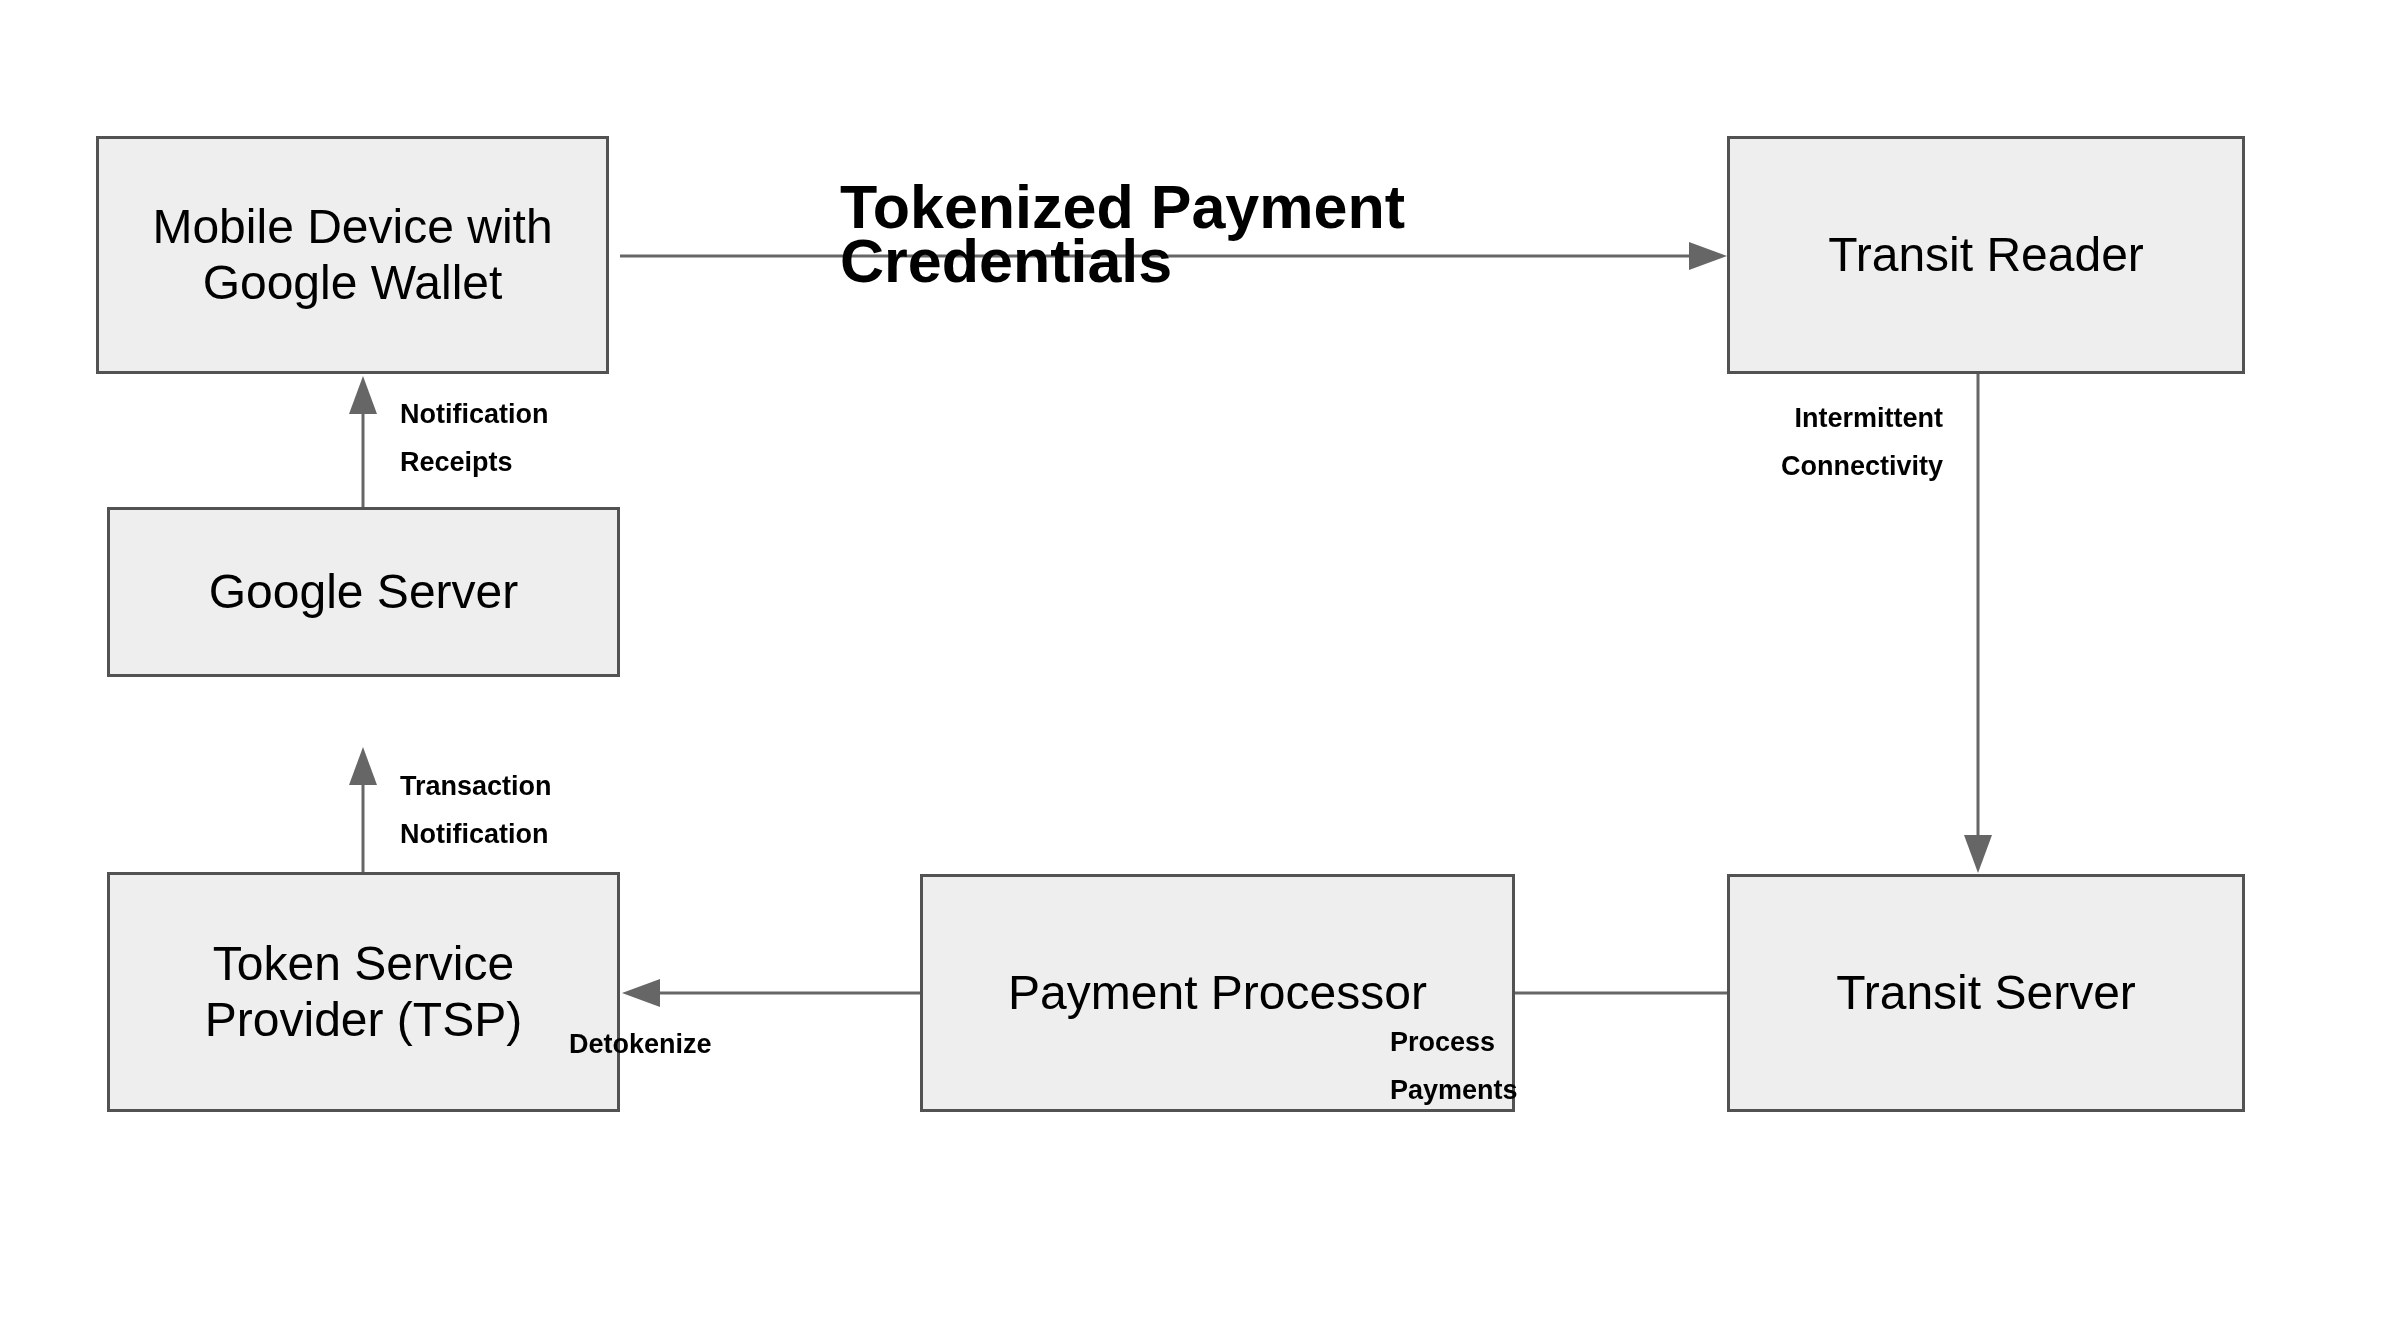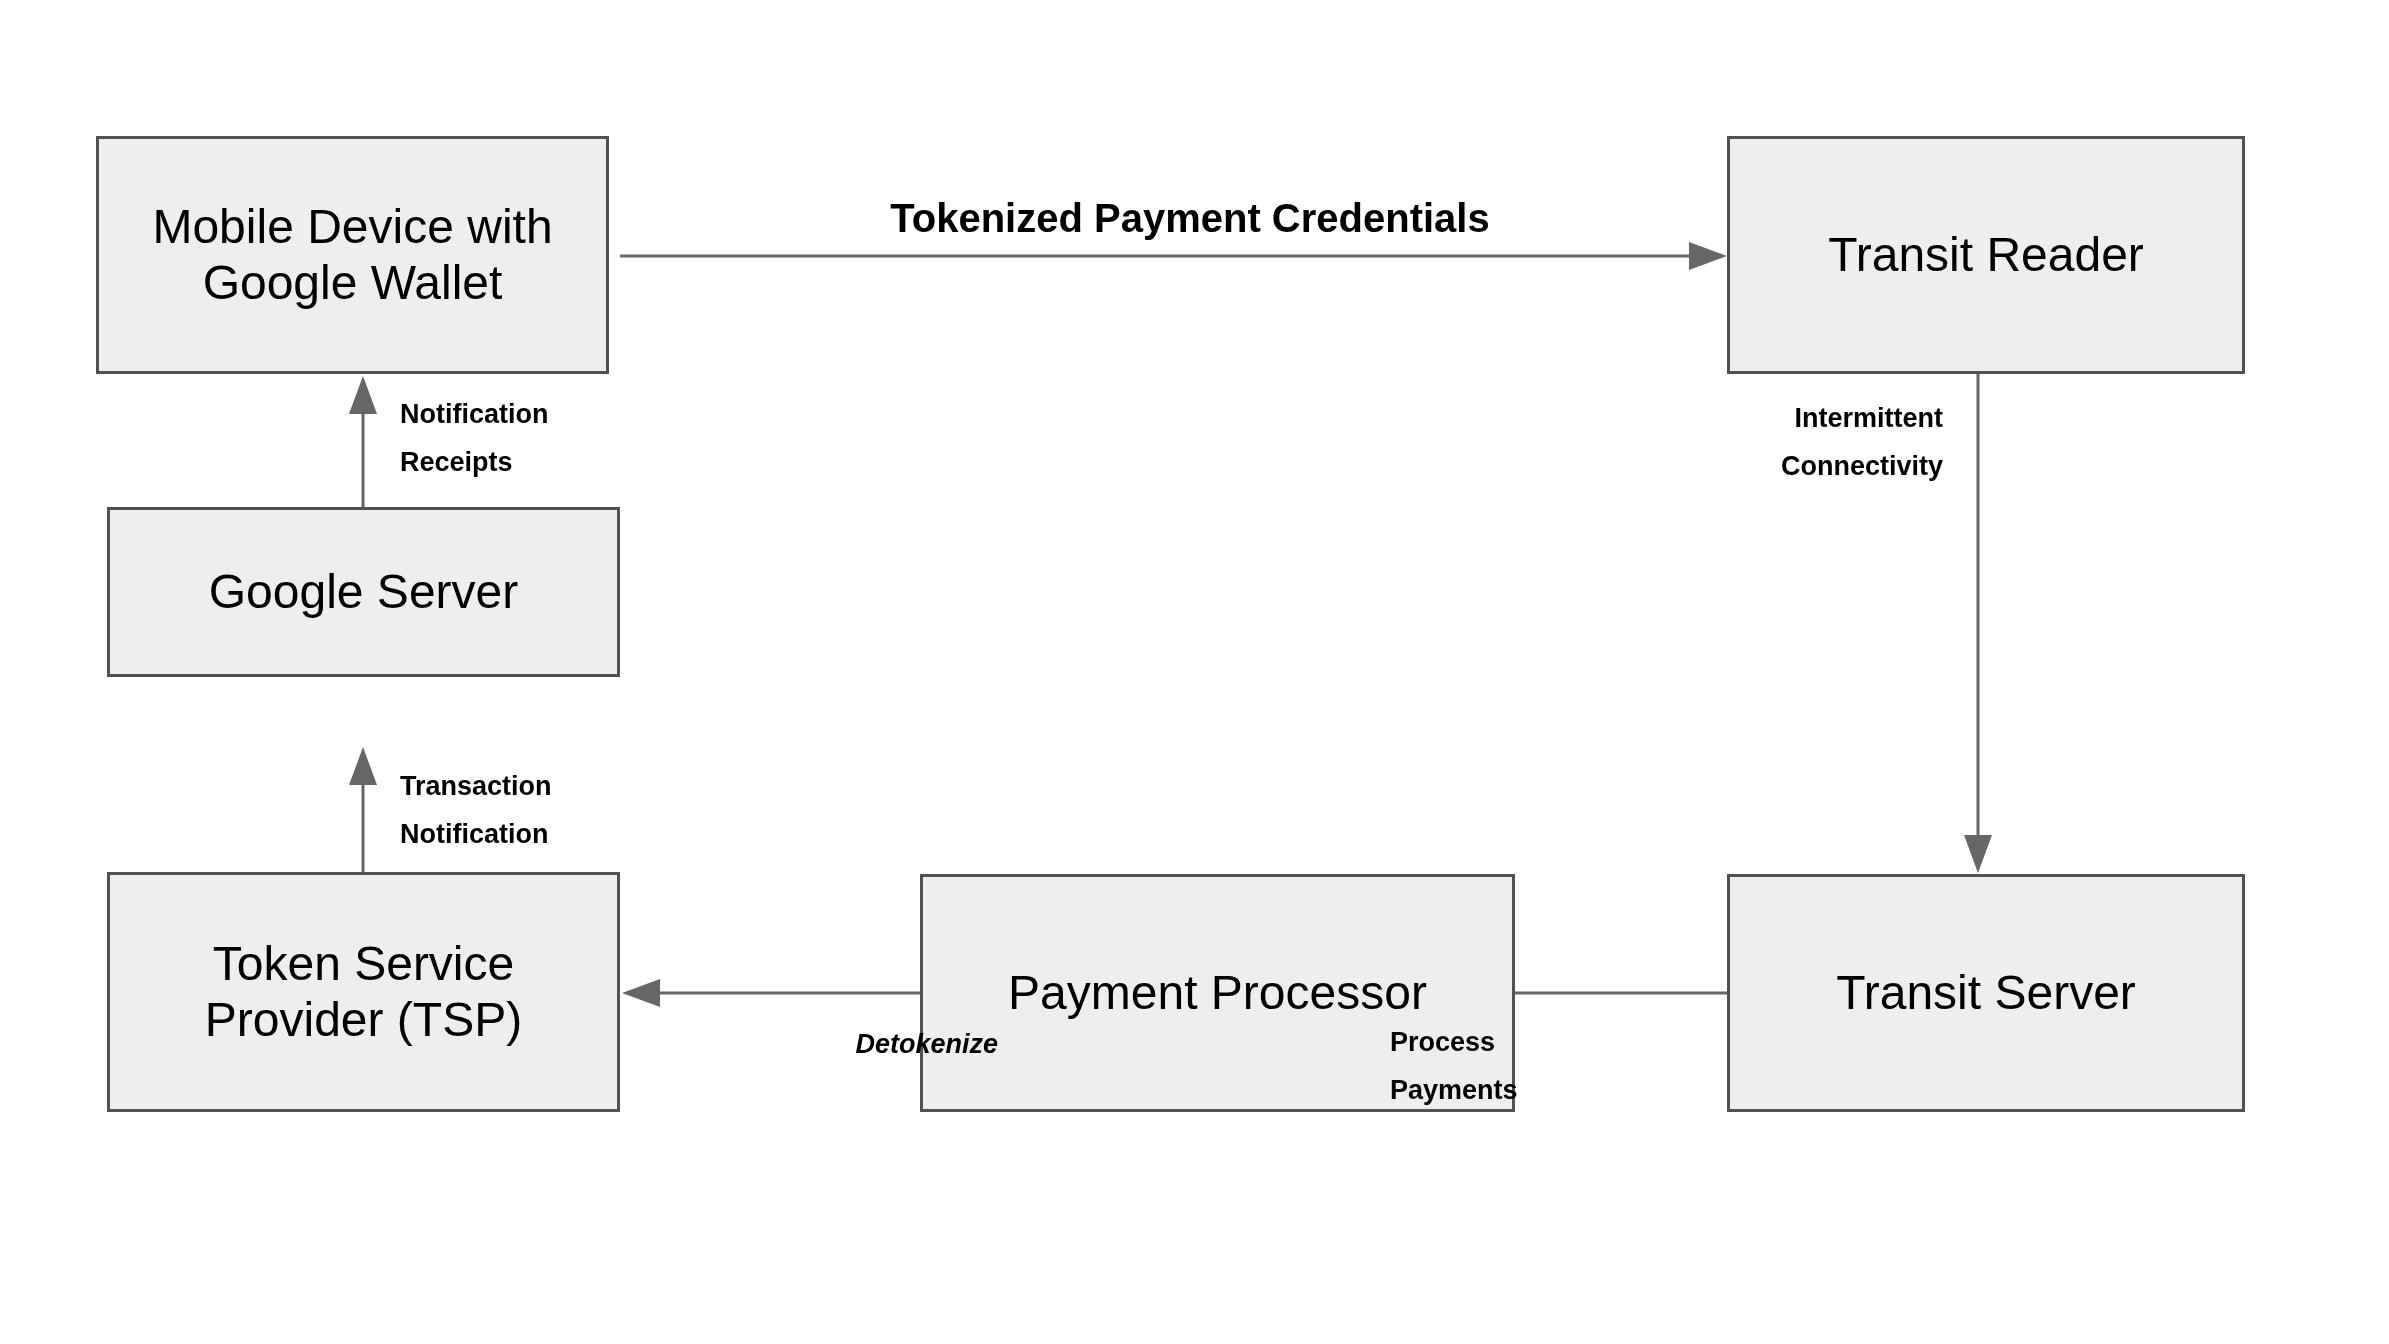--- a/index.html
+++ b/index.html
@@ -46,28 +46,28 @@
   #node-transit-server    { left: 1727px; top: 874px; width: 518px; height: 238px; }
 
   .elabel {
     position: absolute;
     font-weight: bold;
     font-size: 27px;
     line-height: 48px;
     color: var(--label-text, #000000);
     white-space: pre-line;
   }
-  #label-tokenized    { left: 840px;  top: 180px;  width: 700px; text-align: center;
-                        font-size: 40px; line-height: 76px; }
+  #label-tokenized    { left: 840px;  top: 180px;  width: 700px; text-align: left;
+                        font-size: 61px; line-height: 54px; }
   #label-notification-receipts    { left: 400px;  top: 390px;  text-align: left; }
   #label-transaction-notification { left: 400px;  top: 762px;  text-align: left; }
   #label-intermittent { left: 1543px; top: 394px;  width: 400px; text-align: right; }
   #label-batched      { left: 1543px; top: 700px;  width: 400px; text-align: right; }
   #label-process      { left: 1390px; top: 1018px; width: 400px; text-align: left; }
-  #label-detokenize   { left: 598px;  top: 1020px; width: 400px; text-align: right; font-style: italic; }
+  #label-detokenize   { left: 569px;  top: 1020px; width: 400px; text-align: left; }
 </style>
 </head>
 <body>
 
 <div class="stage">
 
   <svg class="arrows" viewBox="0 0 2389 1344" aria-hidden="true">
 
     <line class="arrow-line" x1="620" y1="256" x2="1691" y2="256"></line>
     <polygon class="arrow-head" points="1727,256 1689,242 1689,270"></polygon>

